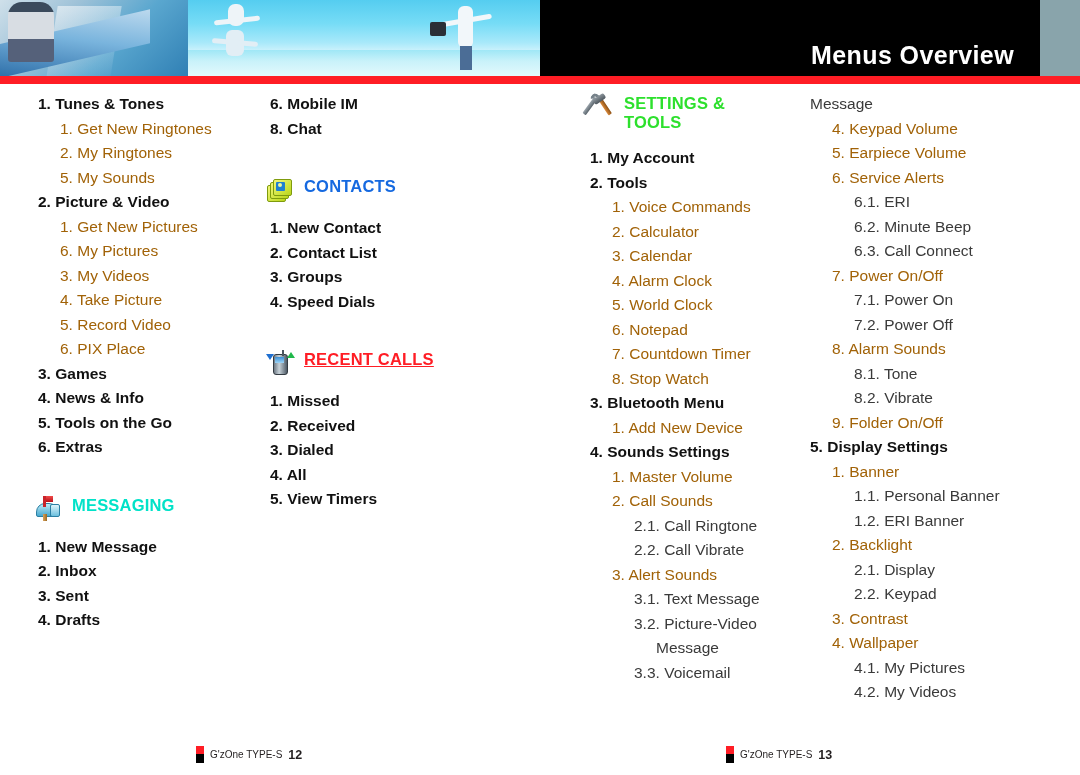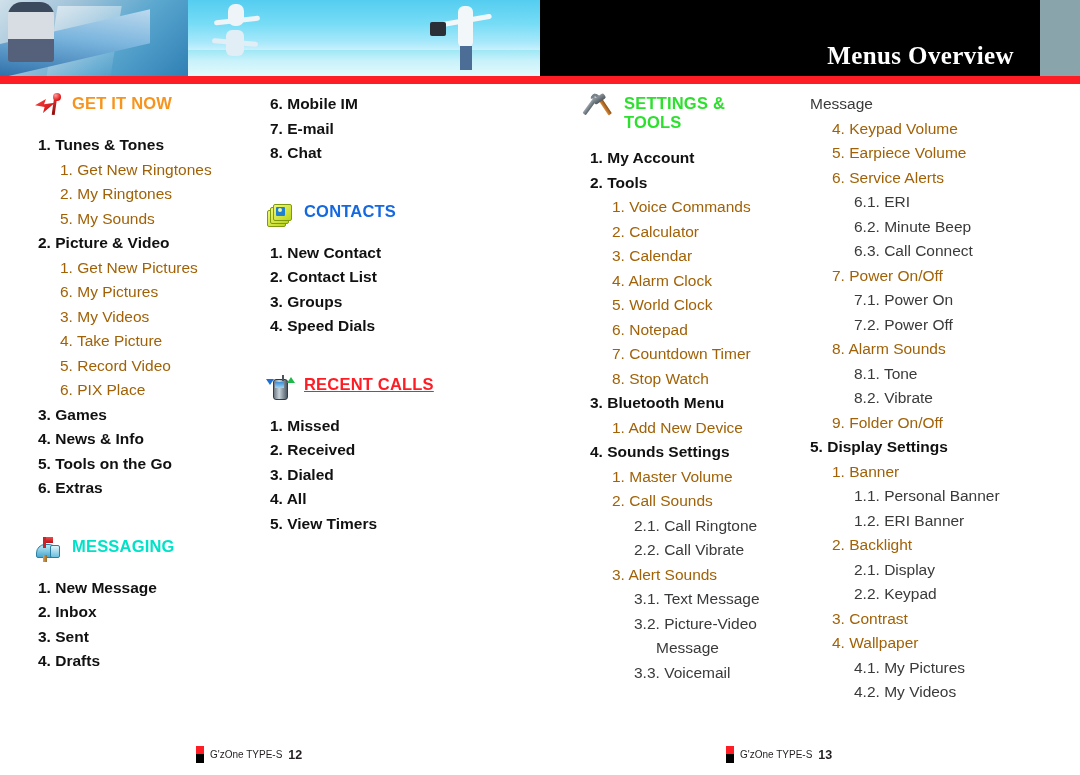--- a/index.html
+++ b/index.html
@@ -107,21 +107,21 @@
     background: #89a4ab;
   }
   .header-title {
     position: absolute;
     right: 66px;
     bottom: 8px;
     color: #ffffff;
     font-size: 25px;
     font-weight: bold;
     letter-spacing: .4px;
-    font-family: Liberation Serif, serif;
+    font-family: Liberation Sans, sans-serif;
     white-space: nowrap;
     margin-left: 24px;
   }
   .red-bar {
     position: absolute;
     left: 0; top: 76px;
     width: 1080px;
     height: 8px;
     background: #ff1d25;
   }
@@ -419,28 +419,20 @@
     <div class="header-black"></div>
     <div class="header-gray"></div>
     <div class="header-title">Menus Overview</div>
   </div>
   <div class="red-bar"></div>
 
   <div class="content">
 
     <div class="col col-1">
 
-      <div class="sec-head">
-        <span class="sec-icon">
-          <span class="ic-arrow-body"></span>
-          <span class="ic-arrow-pole"></span>
-          <span class="ic-arrow-ball"></span>
-        </span>
-        <span class="sec-title t-orange">GET IT NOW</span>
-      </div>
 
       <div class="line lv1">1. Tunes &amp; Tones</div>
       <div class="line lv2">1. Get New Ringtones</div>
       <div class="line lv2">2. My Ringtones</div>
       <div class="line lv2">5. My Sounds</div>
       <div class="line lv1">2. Picture &amp; Video</div>
       <div class="line lv2">1. Get New Pictures</div>
       <div class="line lv2">6. My Pictures</div>
       <div class="line lv2">3. My Videos</div>
       <div class="line lv2">4. Take Picture</div>
@@ -464,21 +456,20 @@
       </div>
 
       <div class="line lv1">1. New Message</div>
       <div class="line lv1">2. Inbox</div>
       <div class="line lv1">3. Sent</div>
       <div class="line lv1">4. Drafts</div>
     </div>
 
     <div class="col col-2">
       <div class="line lv1">6. Mobile IM</div>
-      <div class="line lv1">7. E-mail</div>
       <div class="line lv1">8. Chat</div>
 
       <div class="spacer-lg"></div>
 
       <div class="sec-head">
         <span class="sec-icon">
           <span class="ic-card ic-card-1"></span>
           <span class="ic-card ic-card-2"></span>
           <span class="ic-card ic-card-3"></span>
           <span class="ic-card-face"></span>

